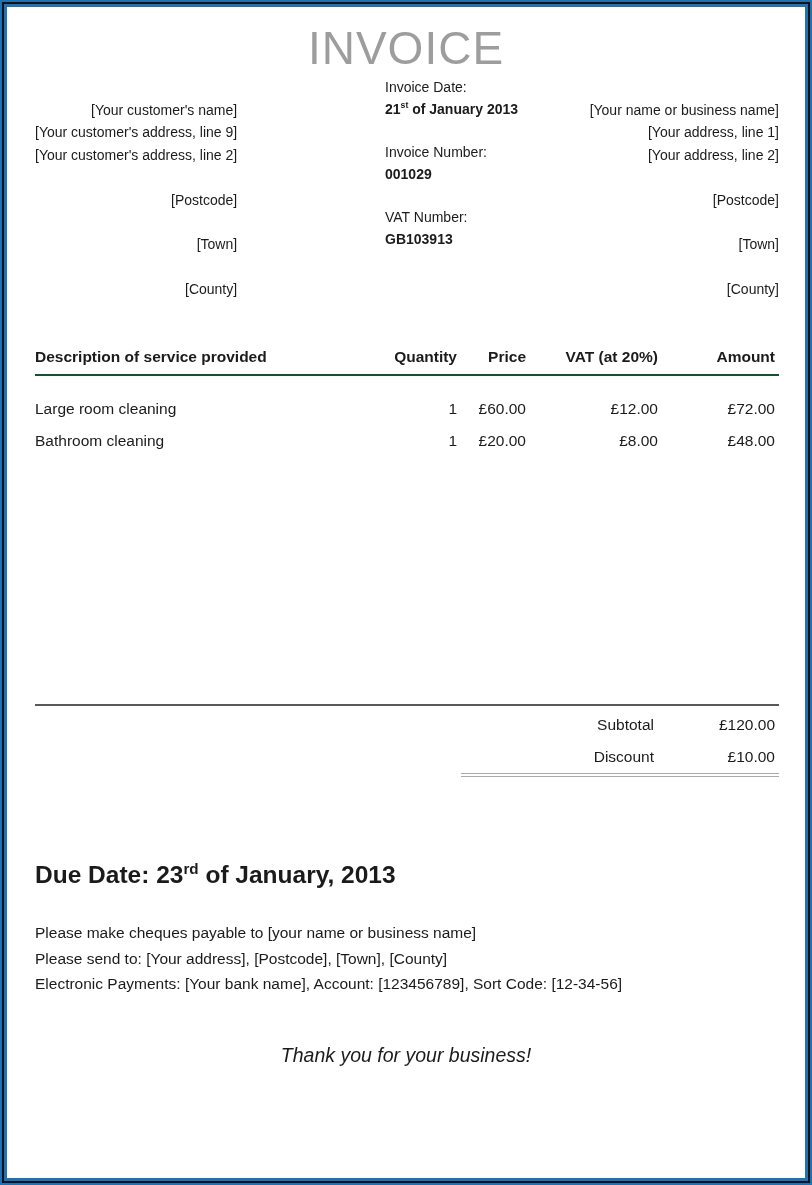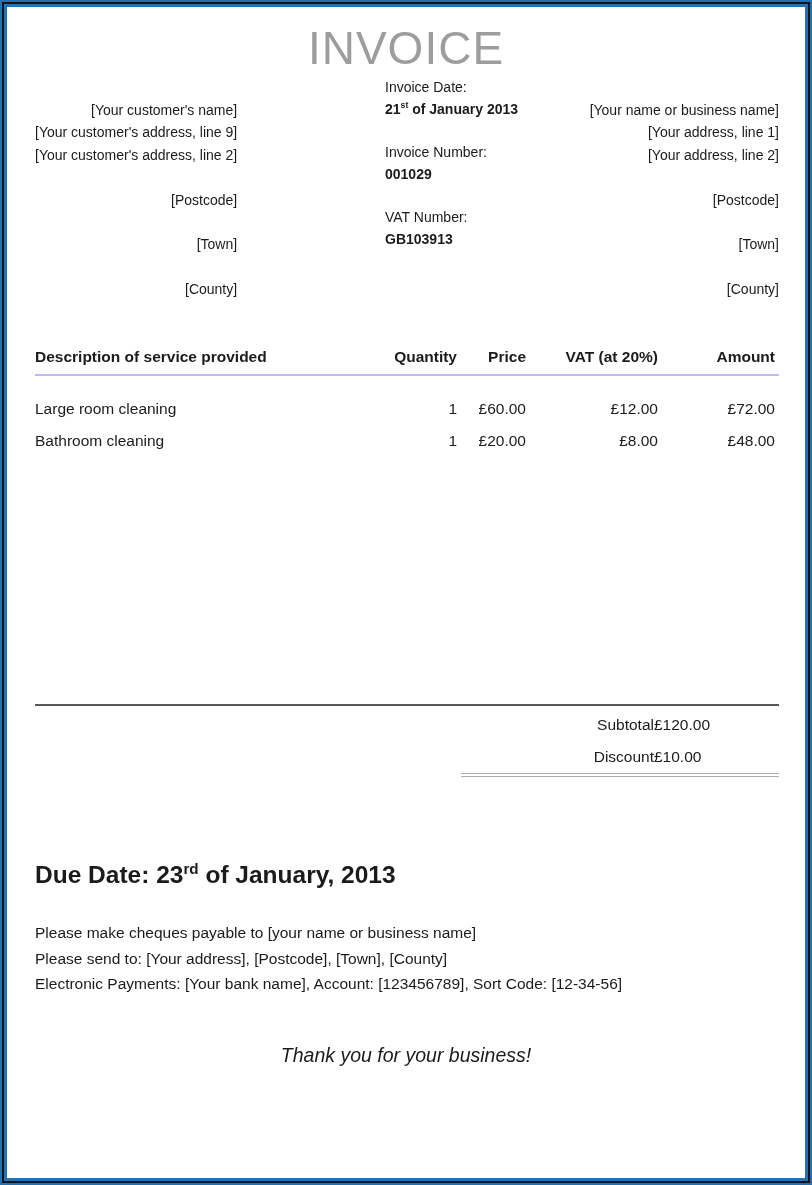--- a/index.html
+++ b/index.html
@@ -24,28 +24,28 @@
   .col-business { right: 26px; top: 92px; text-align: right; }
   .col-meta { left: 378px; top: 70px; text-align: left; }
   .col-meta .ln { height: 21.7px; line-height: 21.7px; }
   .bold { font-weight: bold; }
   sup { font-size: 62%; vertical-align: super; line-height: 0; }
 
   .items { position: absolute; left: 28px; right: 26px; top: 341px; font-size: 15.5px; }
   .t-row { display: grid; grid-template-columns: 1fr 96px 69px 132px 121px; align-items: baseline; }
   .t-row > div:nth-child(n+2) { text-align: right; }
   .t-row > div:last-child { padding-right: 4px; }
-  .t-head { font-weight: bold; padding-bottom: 8px; border-bottom: 2px solid #c4b5fd; }
+  .t-head { font-weight: bold; padding-bottom: 8px; border-bottom: 2px solid #14532d; }
   .t-body .t-row { height: 32px; padding-top: 24px; }
 
   .totals { position: absolute; left: 28px; right: 26px; top: 697px; font-size: 15.5px; }
   .totals-rule { border-top: 2px solid #595959; }
   .tot-row { display: grid; grid-template-columns: 1fr 155px 125px; align-items: baseline; height: 32px; padding-top: 10px; }
   .tot-row > div:nth-child(2) { text-align: right; }
-  .tot-row > div:nth-child(3) { padding-right: 4px; }
+  .tot-row > div:nth-child(3) { text-align: right; padding-right: 4px; }
   .dbl-rule { margin-top: 3px; margin-left: auto; width: 318px; height: 4px;
               border-top: 1px solid #ababab; border-bottom: 1px solid #ababab; }
   .tot-row.grand { font-size: 18.5px; font-weight: bold; padding-top: 8px; }
 
   .due-date { position: absolute; left: 28px; top: 842px; font-size: 24.5px; font-weight: bold; white-space: nowrap; margin-top: 12px; }
   .pay-info { position: absolute; left: 28px; top: 913px; font-size: 15.5px; line-height: 25.6px; white-space: nowrap; }
   .thanks   { position: absolute; left: 0; right: 0; top: 1037px; text-align: center;
               font-size: 19.5px; font-style: italic; }
 </style>
 </head>

